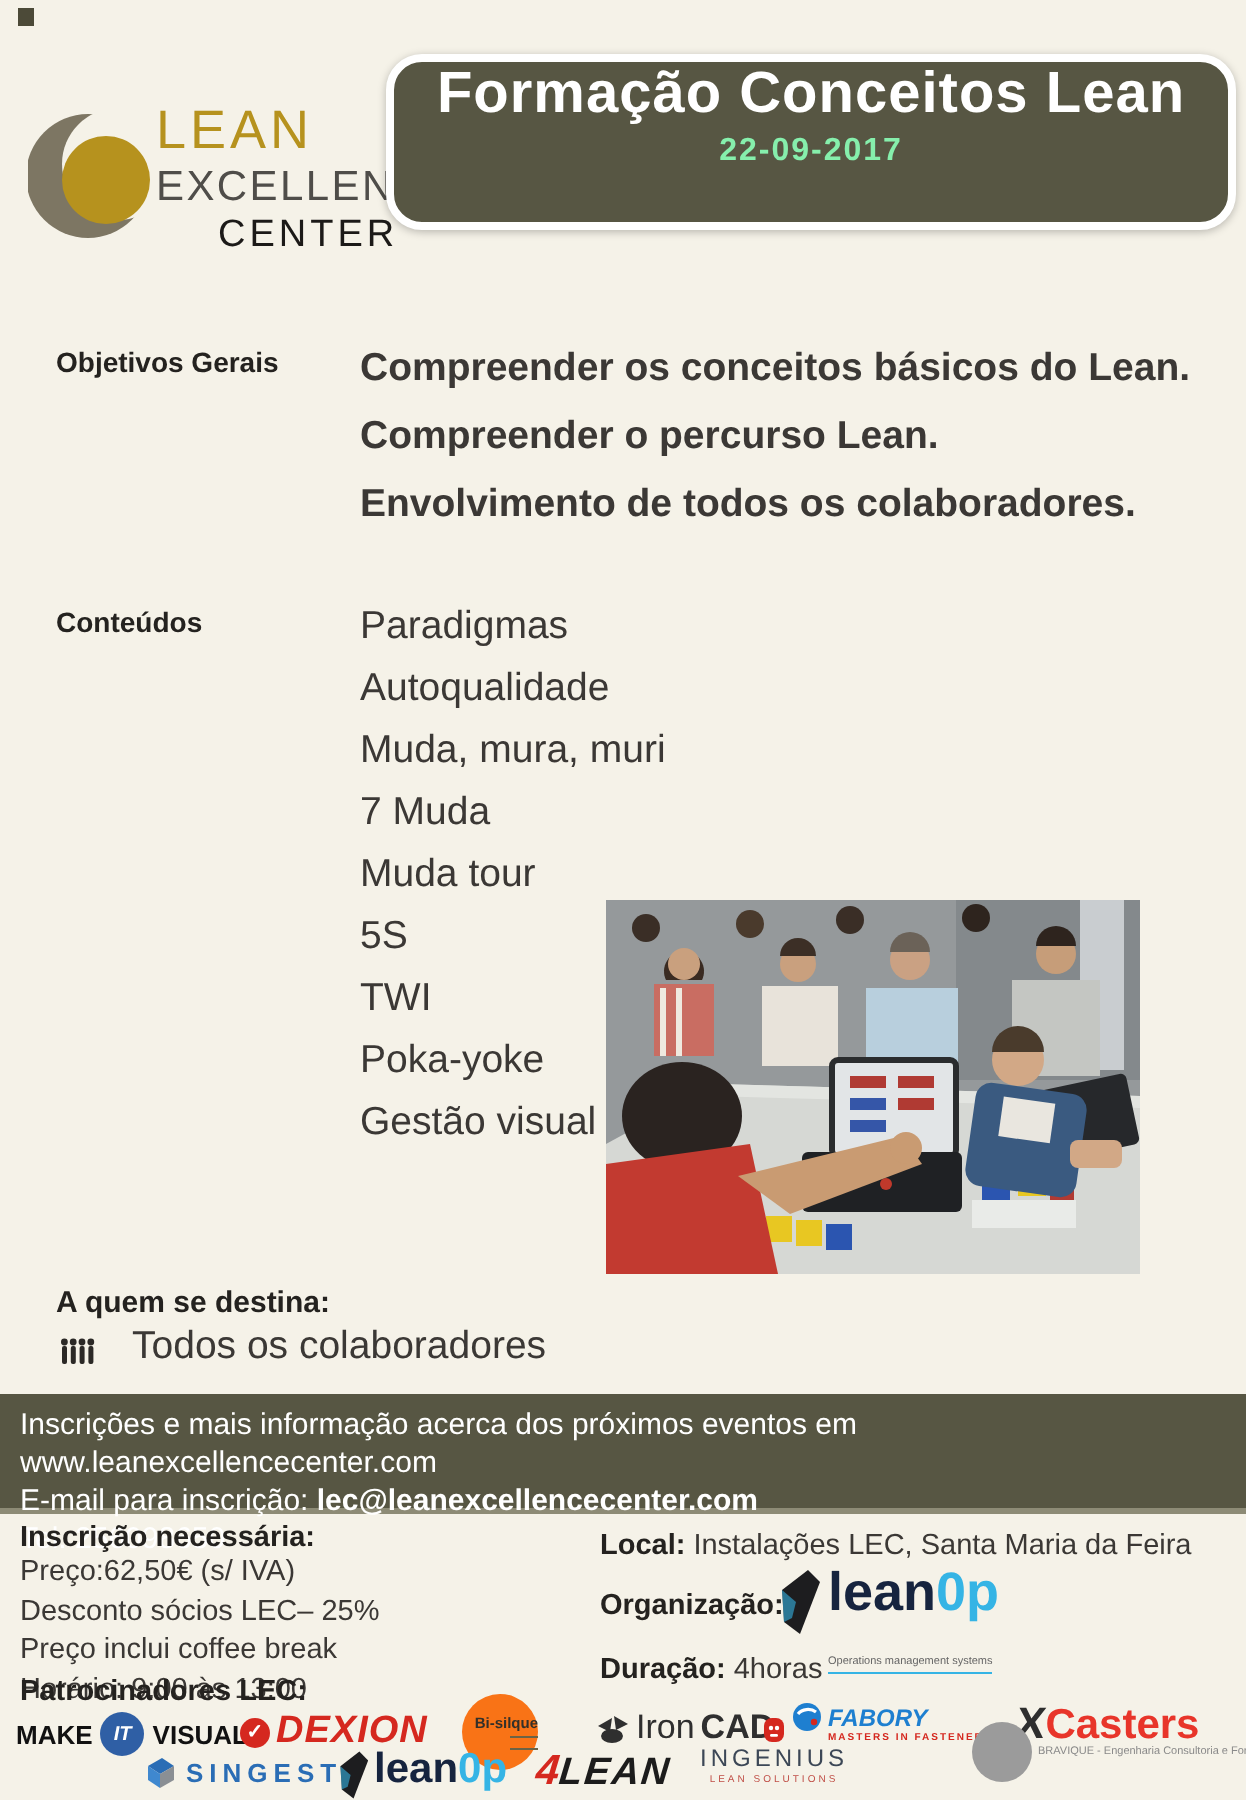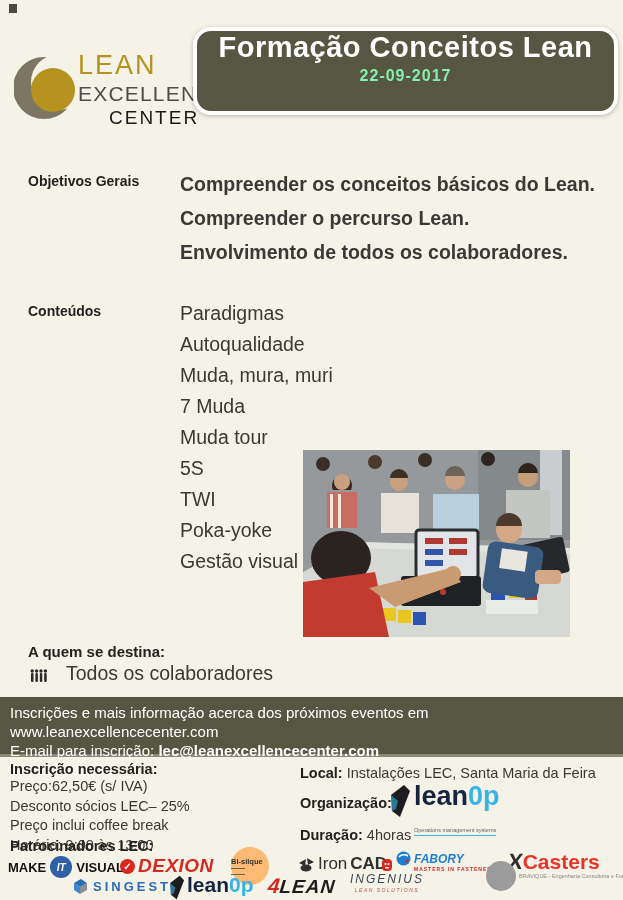--- a/index.html
+++ b/index.html
@@ -64,40 +64,40 @@
   
   .miv{display:flex;align-items:center;gap:4px;white-space:nowrap;}
   .miv .w{font-weight:800;font-size:13px;color:#111;}
   .miv .circ{width:22px;height:22px;border-radius:50%;background:#2f5fa5;color:#fff;
       display:flex;align-items:center;justify-content:center;font-size:10px;
       font-style:italic;font-weight:bold;}
   .dexion{display:flex;align-items:center;gap:3px;white-space:nowrap;}
   .dexion .circ{width:15px;height:15px;border-radius:50%;background:#d5281f;color:#fff;
       font-size:10px;display:flex;align-items:center;justify-content:center;font-weight:bold;}
   .dexion .txt{color:#d5281f;font-weight:900;font-style:italic;font-size:19px;letter-spacing:.5px;}
-  .bisilque{width:38px;height:38px;border-radius:50%;background:#fdba74;
-      display:flex;flex-direction:column;align-items:flex-start;justify-content:center;}
+  .bisilque{width:38px;height:38px;border-radius:50%;background:#f97316;
+      display:flex;flex-direction:column;align-items:flex-end;justify-content:center;}
   .bisilque .txt{font-size:7.5px;font-weight:bold;color:#33302a;}
   .bisilque .bars{width:14px;height:5px;border-top:1px solid #6b6346;border-bottom:1px solid #6b6346;margin-top:2px;}
   .ironcad{display:flex;align-items:center;gap:3px;white-space:nowrap;color:#2f2f2f;}
   .ironcad .iron{font-size:17px;}
   .ironcad .cad{font-size:17px;font-weight:bold;}
   .fabory{white-space:nowrap;}
   .fabory .row{display:flex;align-items:center;gap:3px;}
   .fabory .txt{color:#1e7fd0;font-weight:900;font-style:italic;font-size:12px;}
   .fabory .sub{font-size:5px;color:#d5281f;font-weight:bold;letter-spacing:1px;margin-left:18px;}
   .casters{display:flex;align-items:baseline;white-space:nowrap;}
   .casters .x{font-size:22px;font-weight:bold;color:#2e2e2e;transform:skewX(-8deg);}
   .casters .txt{font-size:21px;font-weight:bold;color:#e8352a;}
   .singest{display:flex;align-items:center;gap:4px;white-space:nowrap;}
   .singest .txt{color:#2a6db5;font-weight:bold;font-size:13px;letter-spacing:3px;}
   .forlean{display:flex;align-items:baseline;white-space:nowrap;transform:skewX(-6deg);}
   .forlean .four{color:#d5281f;font-weight:900;font-style:italic;font-size:21px;}
   .forlean .lean{color:#1c1c1c;font-weight:900;font-style:italic;font-size:19px;letter-spacing:1px;}
-  .ingenius{display:flex;flex-direction:column;align-items:center;width:70px;font-style:italic;}
+  .ingenius{display:flex;flex-direction:column;align-items:center;width:70px;}
   .ingenius .txt{font-size:12px;color:#3c4756;letter-spacing:2px;font-weight:500;}
   .ingenius .sub{font-size:5px;color:#c05048;letter-spacing:1.5px;margin-top:1px;}
   .bravique{display:flex;align-items:center;gap:3px;white-space:nowrap;}
   .bravique .circ{width:30px;height:30px;border-radius:50%;background:#9b9b9b;}
   .bravique .txt{font-size:5.5px;color:#8a8a8a;}
 </style>
 </head>
 <body>
 
 <div class="page">

